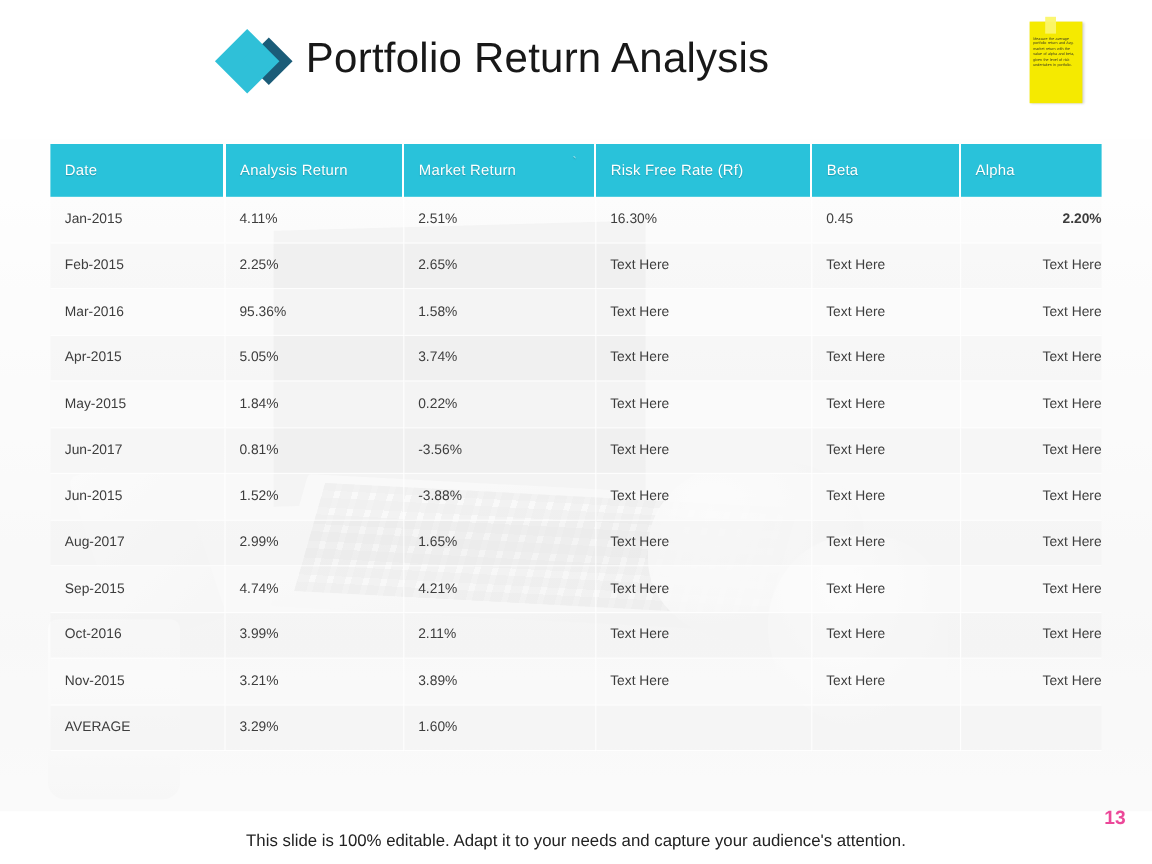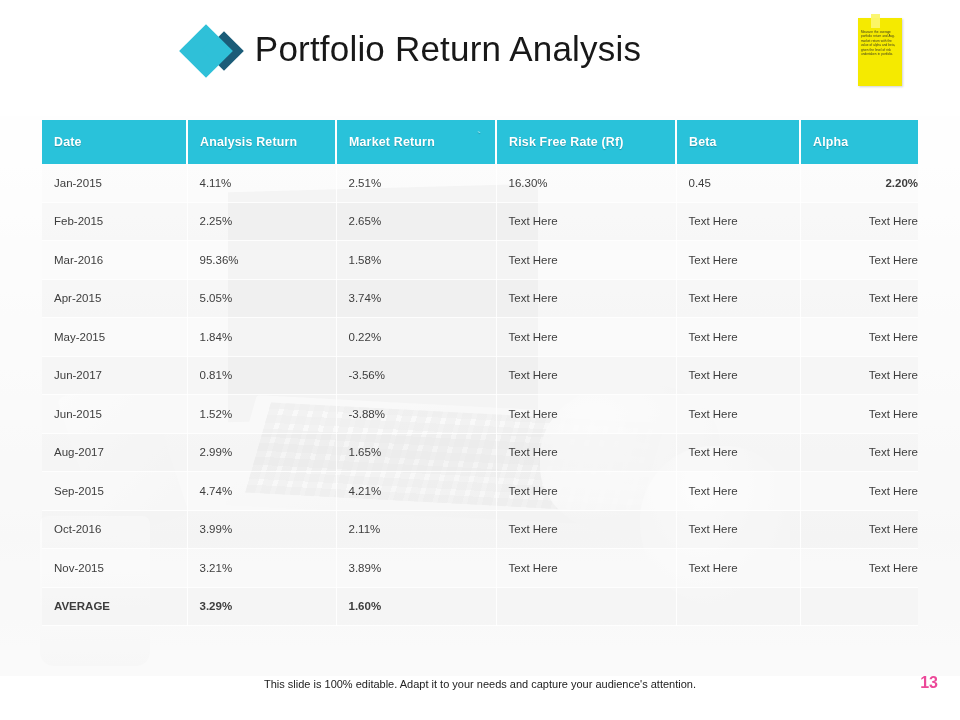--- a/index.html
+++ b/index.html
@@ -196,21 +196,21 @@
     border-collapse: collapse;
     width: 876px;
     table-layout: fixed;
     font-size: 11.5px;
     z-index: 2;
   }
   table.portfolio thead th {
     background: #29c2da;
     color: #ffffff;
     font-size: 12.4px;
-    font-weight: bold;
+    font-weight: normal;
     text-align: left;
     padding: 11px 0 11px 12px;
     height: 22px;
     border-right: 2px solid #ffffff;
     text-shadow: 0 1px 1px rgba(0,0,0,.22);
     letter-spacing: .2px;
     position: relative;
     vertical-align: middle;
   }
   table.portfolio thead th:last-child { border-right: none; }
@@ -231,35 +231,35 @@
     font-size: 11.5px;
     background: rgba(247,247,247,.30);
   }
   table.portfolio tbody td:last-child { border-right: none; text-align: right; }
   table.portfolio tbody tr:nth-child(even) td {
     background: rgba(236,236,236,.34);
   }
   td.bold-cell { font-weight: bold; color: #2b2b2b; }
 
   tr.average-row td {
-    font-weight: bold;
+    font-weight: normal;
     color: #222222;
     height: 38px;
     border-top: 1.6px solid #4fb9b3;
     border-bottom: 2.2px solid #2e7d80;
     background: rgba(240,240,240,.46);
     font-size: 11.8px;
   }
 
   
   .footer-note {
     position: absolute;
-    left: 0; right: 0; top: 678px;
+    left: 0; right: 0; top: 692px;
     text-align: center;
-    font-size: 11px;
+    font-size: 14px;
     color: #222222;
   }
   .page-number {
     position: absolute;
     right: 22px; top: 674px;
     font-size: 16px;
     font-weight: bold;
     color: #ec4899;
   }
 </style>

